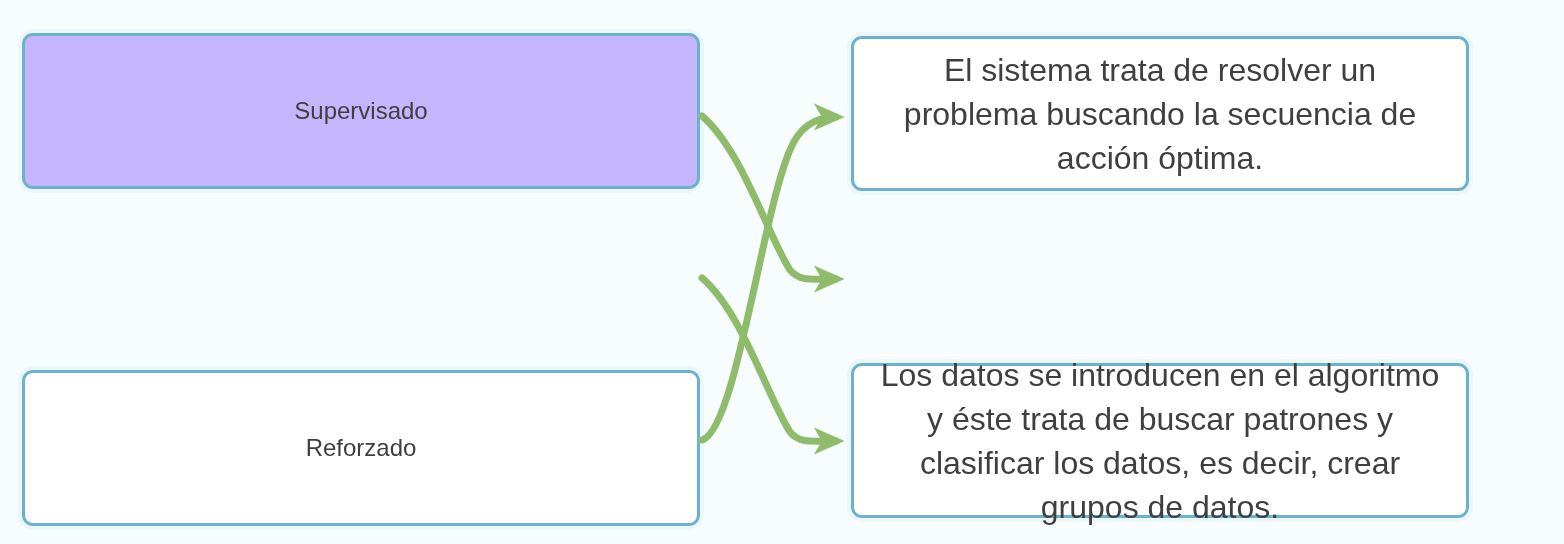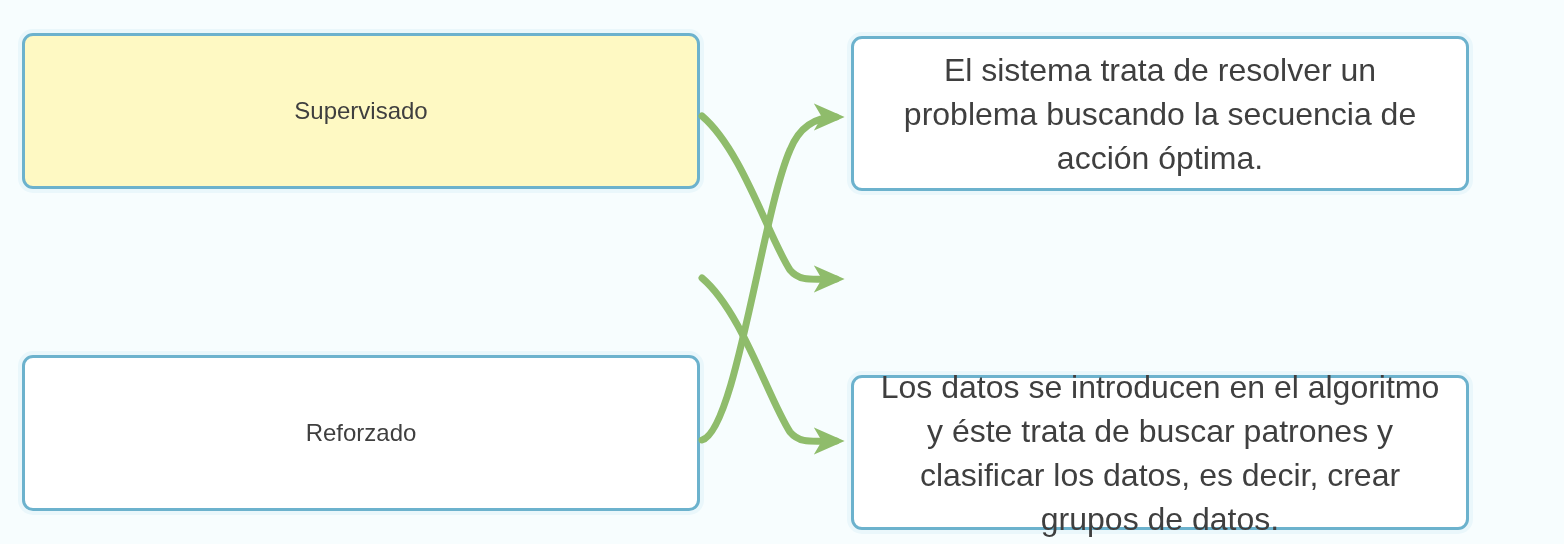--- a/index.html
+++ b/index.html
@@ -37,43 +37,43 @@
     background: #ffffff;
     box-shadow: 0 0 0 4px #eaf7fb;
     display: flex;
     align-items: center;
     justify-content: center;
     text-align: center;
     color: #3f3f3f;
   }
 
   .card.selected {
-    background: #fef9c3;
+    background: #c4b5fd;
   }
 
   .left-card {
     left: 0;
     width: 678px;
     height: 156px;
     font-size: 24px;
   }
   #left-card-0 { top: 33px;  }
   #left-card-1 { top: 199px; }
-  #left-card-2 { top: 355px; text-align: center; }
+  #left-card-2 { top: 370px; text-align: center; }
 
   .right-card {
     left: 0;
     width: 618px;
     font-size: 32px;
     line-height: 44px;
     padding: 0 22px;
   }
   #right-card-0 { top: 36px;  height: 155px; }
   #right-card-1 { top: 200px; height: 152px; }
-  #right-card-2 { top: 363px; height: 155px; margin-top: 12px; }
+  #right-card-2 { top: 363px; height: 155px; }
 
   .card-text {
     display: block;
     width: 100%;
   }
 
   #connector-layer {
     position: absolute;
     left: 0;
     top: 0;

